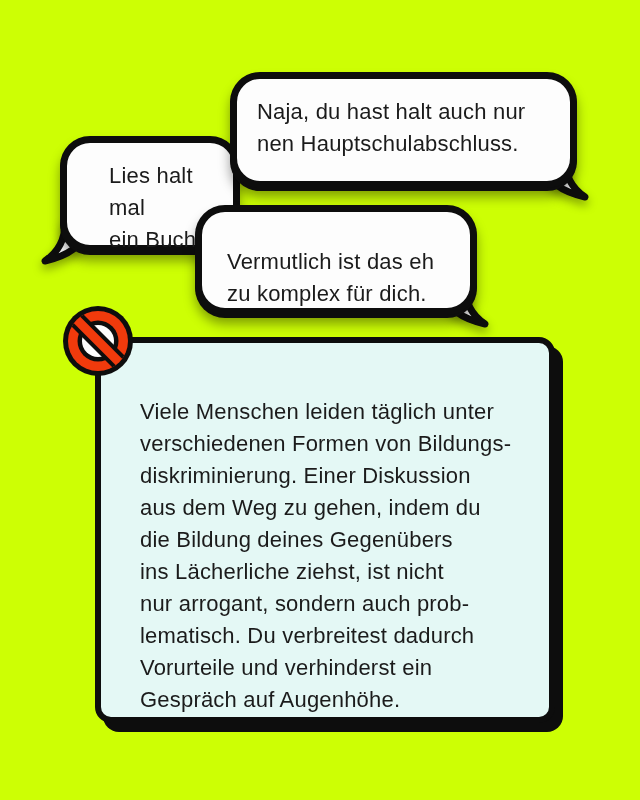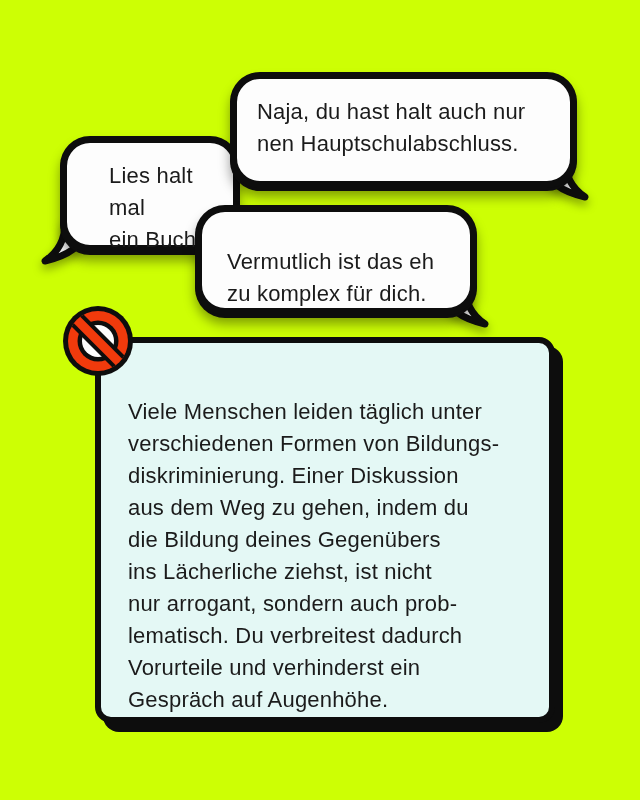--- a/index.html
+++ b/index.html
@@ -50,21 +50,21 @@
   .tail-3{left:438px;top:283px;z-index:5;}
   .panel{
     position:absolute;
     left:95px;top:337px;width:460px;height:386px;
     background:#E4F8F5;
     border:6px solid #0D0D0D;
     border-radius:16px;
     box-sizing:border-box;
     box-shadow:8px 9px 0 #0D0D0D;
     z-index:7;
-    padding:21px 24px 0 27px;
+    padding:21px 24px 0 39px;
     color:#1B1B1B;
     font-size:22px;
     line-height:32px;
     white-space:pre-line;
     letter-spacing:.2px;
   }
   .prohibition{
     position:absolute;
     left:62px;top:305px;width:72px;height:72px;
     z-index:9;

